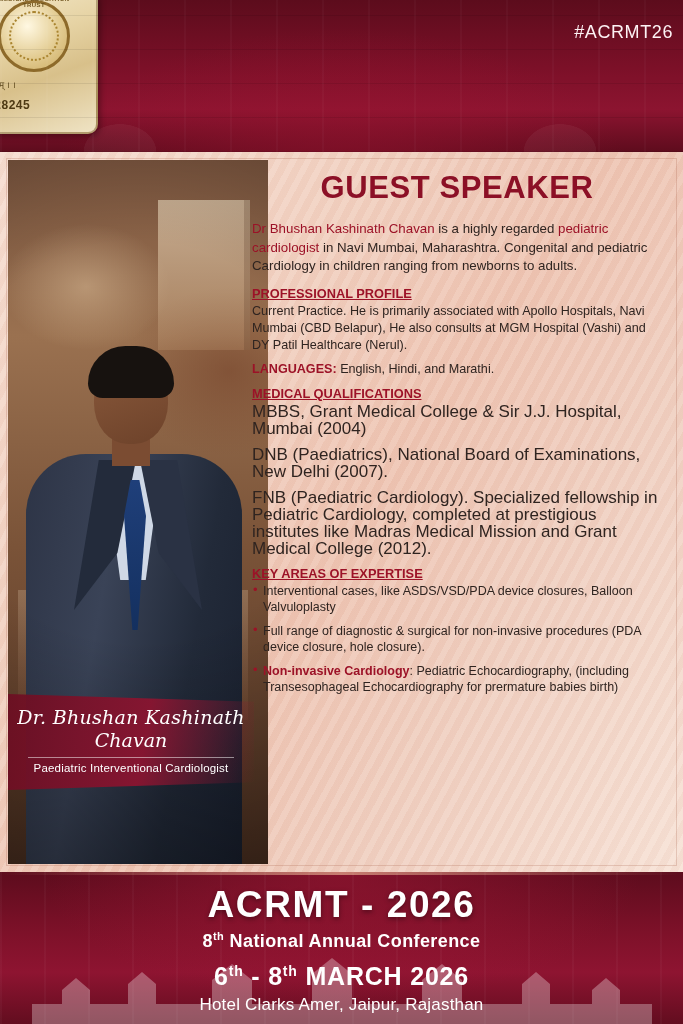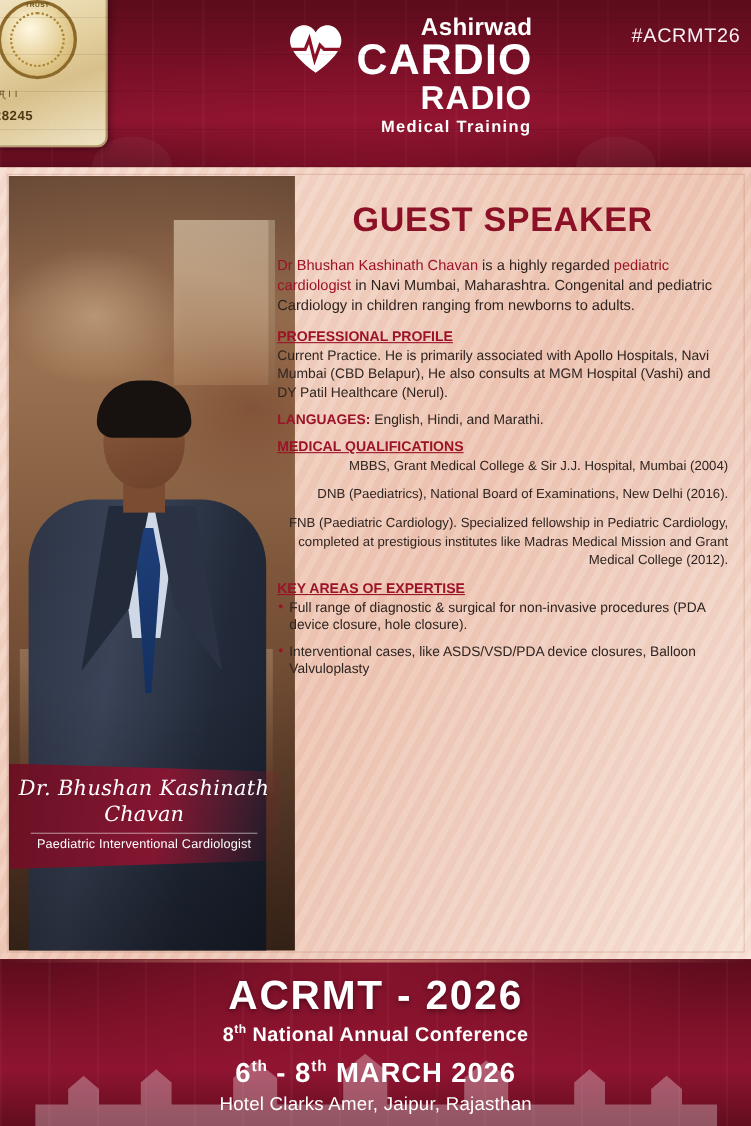--- a/index.html
+++ b/index.html
@@ -197,38 +197,38 @@
     line-height: 23px;
   }
   .nameplate .rule{
     width: 206px; height: 1px; background: rgba(255,255,255,.5);
     margin: 5px auto 4px;
   }
   .nameplate .n3 { font-size: 11.5px; letter-spacing: .2px; }
 
   
   .content {
-    position: absolute; left: 246px; top: 30px; width: 428px; height: 690px;
+    position: absolute; left: 246px; top: 18px; width: 428px; height: 690px;
     padding: 0 12px 0 6px;
     color: #3a2a26;
   }
   .title {
     text-align: center; color: #8c1026;
     font-size: 31px; font-weight: bold; letter-spacing: .6px;
     margin: 0 0 14px 0;
   }
   .p { font-size: 13.3px; line-height: 18.5px; color: #2f2420; margin-bottom: 10px; }
   .strong-red { color: #9c1227; font-weight: normal; }
   .sec {
     color: #9c1227; font-weight: bold; font-size: 12.8px;
     text-decoration: underline; margin: 8px 0 2px;
   }
   .sec-inline { color: #9c1227; font-weight: bold; }
   .body-txt { font-size: 12.6px; line-height: 17px; color: #2f2420; margin-bottom: 7px; }
-  .qual { font-size: 12px; line-height: 17px; color: #2f2420; margin-bottom: 9px; text-align: right; }
+  .qual { font-size: 17px; line-height: 17px; color: #2f2420; margin-bottom: 9px; }
   ul.exp { list-style: none; margin: 2px 0 0 0; }
   ul.exp li {
     font-size: 12.5px; line-height: 16.5px; color: #2f2420; margin-bottom: 7px;
     padding-left: 11px; position: relative;
   }
   ul.exp li::before {
     content: "\2022"; position: absolute; left: 1px; top: -1px; color: #9c1227; font-size: 13px;
   }
 
   
@@ -272,30 +272,20 @@
     <div class="hdr-bldg"></div>
 
     <div class="seal">
       <div class="ring"></div>
       <div class="ring-inner"></div>
       <div class="ring-txt">MEDICAL EDUCATION TRUST</div>
       <div class="sanskrit">रास्तम् । ।</div>
       <div class="regno">F-28245</div>
     </div>
 
-    <div class="logo-wrap">
-      <svg class="logo-heart" viewBox="0 0 60 56">
-        <path d="M30 52 C8 36 2 24 8 14 C13 5 25 5 30 14 C35 5 47 5 52 14 C58 24 52 36 30 52 Z" fill="#ffffff"></path>
-        <path d="M6 30 L20 30 L24 20 L29 40 L34 26 L38 30 L54 30" fill="none" stroke="#8c1026" stroke-width="3"></path>
-      </svg>
-      <div class="logo-line1">Ashirwad</div>
-      <div class="logo-line2">CARDIO</div>
-      <div class="logo-line3">RADIO</div>
-      <div class="logo-line4">Medical Training</div>
-    </div>
 
     <div class="hashtag">#ACRMT26</div>
   </div>
 
   <div class="panel">
     <div class="panel-inner-border"></div>
 
     <div class="photo">
       <div class="bg-blur"></div>
       <div class="bg-win"></div>
@@ -328,30 +318,33 @@
       <div class="sec">PROFESSIONAL PROFILE</div>
       <div class="body-txt">Current Practice. He is primarily associated with Apollo Hospitals, Navi Mumbai (CBD Belapur), He also consults at MGM Hospital (Vashi) and DY Patil Healthcare (Nerul).</div>
 
 
       <div class="body-txt">
         <span class="sec-inline">LANGUAGES:</span><span> English, Hindi, and Marathi.</span>
       </div>
 
       <div class="sec">MEDICAL QUALIFICATIONS</div>
       <div class="qual">MBBS, Grant Medical College &amp; Sir J.J. Hospital, Mumbai (2004)</div>
-      <div class="qual">DNB (Paediatrics), National Board of Examinations, New Delhi (2016).</div>
+      <div class="qual">DNB (Paediatrics), National Board of Examinations, New Delhi (2007).</div>
       <div class="qual">FNB (Paediatric Cardiology). Specialized fellowship in Pediatric Cardiology, completed at prestigious institutes like Madras Medical Mission and Grant Medical College (2012).</div>
 
       <div class="sec">KEY AREAS OF EXPERTISE</div>
       <ul class="exp">
+        <li>
+          <span class="sec-inline"></span><span>Interventional cases, like ASDS/VSD/PDA device closures, Balloon Valvuloplasty</span>
+        </li>
         <li>
           <span class="sec-inline"></span><span>Full range of diagnostic &amp; surgical for non-invasive procedures (PDA device closure, hole  closure).</span>
         </li>
         <li>
-          <span class="sec-inline"></span><span>Interventional cases, like ASDS/VSD/PDA device closures, Balloon Valvuloplasty</span>
+          <span class="sec-inline">Non-invasive Cardiology</span><span>: Pediatric Echocardiography, (including Transesophageal Echocardiography for prermature babies birth)</span>
         </li>
       </ul>
     </div>
   </div>
 
   <div class="footer">
     <div class="divider-line"></div>
     <svg class="fort" viewBox="0 0 620 74">
       <path d="M0 74 L0 54 L30 54 L30 40 L44 28 L58 40 L58 54 L96 54 L96 34 L110 22 L124 34 L124 54 L180 54 L180 30 L200 14 L220 30 L220 54 L280 54 L280 24 L300 8 L320 24 L320 54 L390 54 L390 30 L410 14 L430 30 L430 54 L490 54 L490 34 L504 22 L518 34 L518 54 L560 54 L560 40 L574 28 L588 40 L588 54 L620 54 L620 74 Z" fill="#ffffff"></path>
     </svg>

